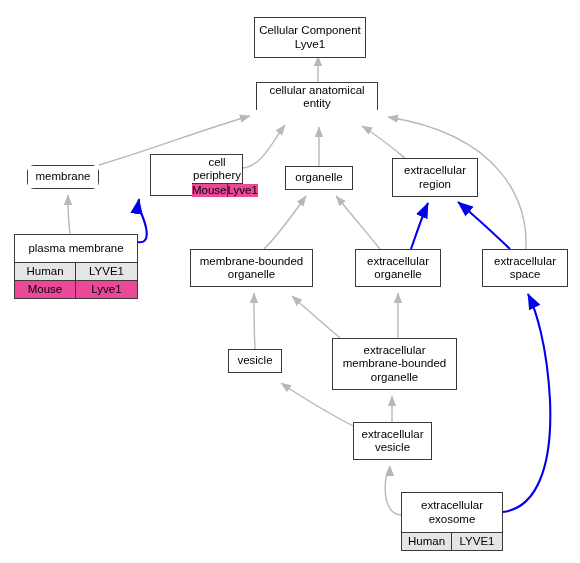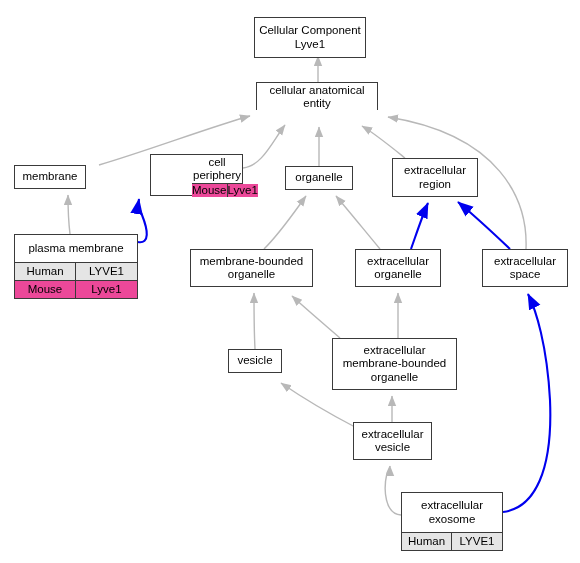--- a/index.html
+++ b/index.html
@@ -107,21 +107,21 @@
 
   <div id="node-layer">
       <div class="node" style="left: 254px; top: 9px; width: 112px; height: 41px; margin-top: 8px;">
         <div class="node-title">Cellular Component
 Lyve1</div>
       </div>
       <div class="node" style="left: 256px; top: 82px; width: 122px; height: 28px;">
         <div class="node-title">cellular anatomical
 entity</div>
       </div>
-      <div class="node" style="left: 14px; top: 165px; width: 72px; height: 24px;">
+      <div class="node" style="left: 27px; top: 165px; width: 72px; height: 24px; border-radius: 7px;">
         <div class="node-title">membrane</div>
       </div>
       <div class="node" style="left: 150px; top: 154px; width: 93px; height: 42px; padding-left: 41px;">
         <div class="node-title">cell periphery</div>
         <div class="ann-row mouse">
           <div class="ann-cell left">Mouse</div>
           <div class="ann-cell">Lyve1</div>
         </div>
       </div>
       <div class="node" style="left: 285px; top: 166px; width: 68px; height: 24px;">

